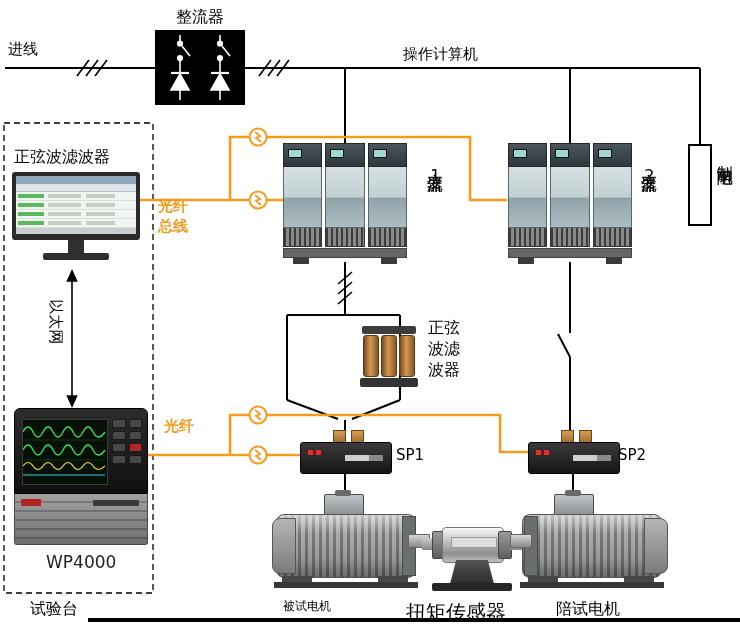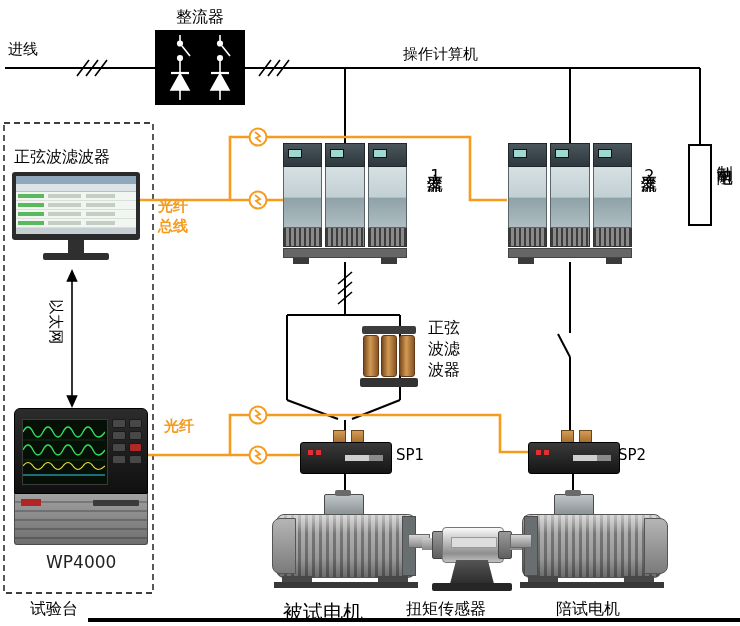--- a/index.html
+++ b/index.html
@@ -210,22 +210,22 @@
   <div class="lbl vert" style="left:424px;top:160px;font-size:16px">变流器1</div>
   <div class="lbl vert" style="left:638px;top:160px;font-size:16px">变流器2</div>
   <div class="lbl vert" style="left:714px;top:152px;font-size:16px">制动电阻</div>
   <div class="lbl rot" style="left:26px;top:312px;width:58px">以太网</div>
   <div class="lbl wrap2" style="left:428px;top:318px;font-size:16px">正弦波滤波器</div>
   <div class="lbl" style="left:46px;top:551px;font-size:17px;color:#222">WP4000</div>
   <div class="lbl orange" style="left:164px;top:417px">光纤</div>
   <div class="lbl" style="left:396px;top:446px">SP1</div>
   <div class="lbl" style="left:618px;top:446px">SP2</div>
   <div class="lbl" style="left:30px;top:599px;font-size:16px">试验台</div>
-  <div class="lbl" style="left:283px;top:599px;font-size:20px">被试电机</div>
-  <div class="lbl" style="left:406px;top:599px;font-size:16px">扭矩传感器</div>
+  <div class="lbl" style="left:283px;top:599px;font-size:12px">被试电机</div>
+  <div class="lbl" style="left:406px;top:599px;font-size:20px">扭矩传感器</div>
   <div class="lbl" style="left:556px;top:599px;font-size:16px">陪试电机</div>
 
   <div class="equip monitor" style="left:12px;top:172px">
     <div class="mon-frame">
       <div class="scr-titlebar"></div>
       <div class="scr-toolbar"></div>
       <div class="scr-row"></div>
       <div class="scr-row"></div>
       <div class="scr-row"></div>
       <div class="scr-row"></div>

